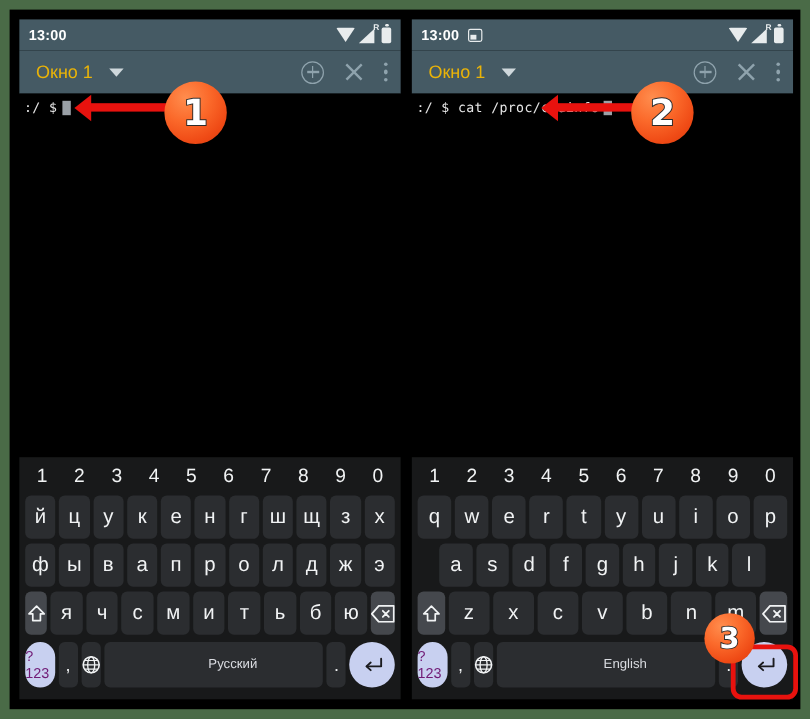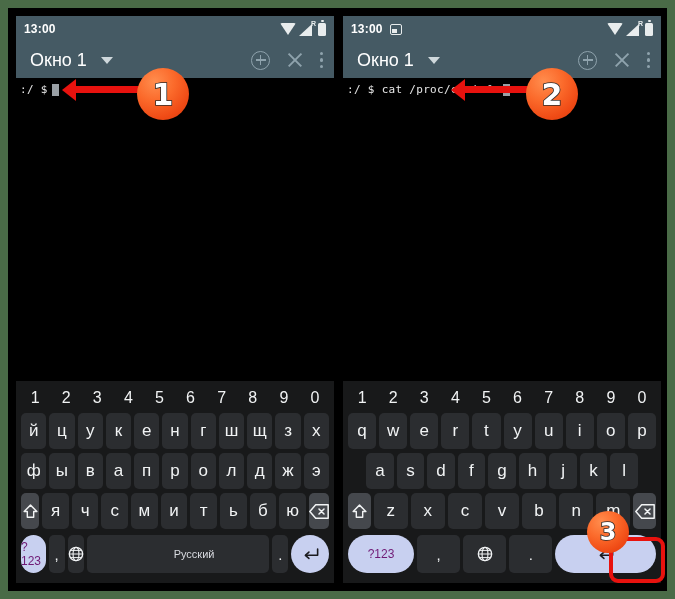--- a/index.html
+++ b/index.html
@@ -105,22 +105,22 @@
 
   
   .toolbar {
     height: 36px;
     background: #455a64;
     display: flex;
     align-items: center;
     padding: 0 10px 0 14px;
   }
   .win-title {
-    color: #ffffff;
-    font-size: 18px;
+    color: #eab308;
+    font-size: 15px;
   }
   .caret-down {
     width: 0; height: 0;
     border-left: 6px solid transparent;
     border-right: 6px solid transparent;
     border-top: 7px solid #cfd8dc;
     margin-left: 14px;
   }
   .tb-actions {
     margin-left: auto;
@@ -505,20 +505,21 @@
         <div class="key small comma-key">,</div>
         <div class="key small">
           <span class="glyph-globe">
             <svg width="16" height="16" viewBox="0 0 24 24">
                   <circle cx="12" cy="12" r="10" fill="none" stroke="#f1f3f4" stroke-width="2"></circle>
                   <ellipse cx="12" cy="12" rx="4.4" ry="10" fill="none" stroke="#f1f3f4" stroke-width="1.7"></ellipse>
                   <path d="M2 12 H22 M3.6 6.6 H20.4 M3.6 17.4 H20.4" stroke="#f1f3f4" stroke-width="1.5"></path>
                 </svg>
           </span>
         </div>
+        <div class="key space">English</div>
         <div class="key small period-key">.</div>
         <div class="key accent wide" style="border-radius:19px">
           <span class="glyph-enter">
             <svg width="19" height="17" viewBox="0 0 24 20">
                   <path d="M21 3 V11 H6" fill="none" stroke="#1b1b1f" stroke-width="2" stroke-linecap="round" stroke-linejoin="round"></path>
                   <path d="M10 7 L5.5 11 L10 15" fill="none" stroke="#1b1b1f" stroke-width="2" stroke-linecap="round" stroke-linejoin="round"></path>
                 </svg>
           </span>
         </div>
       </div>

